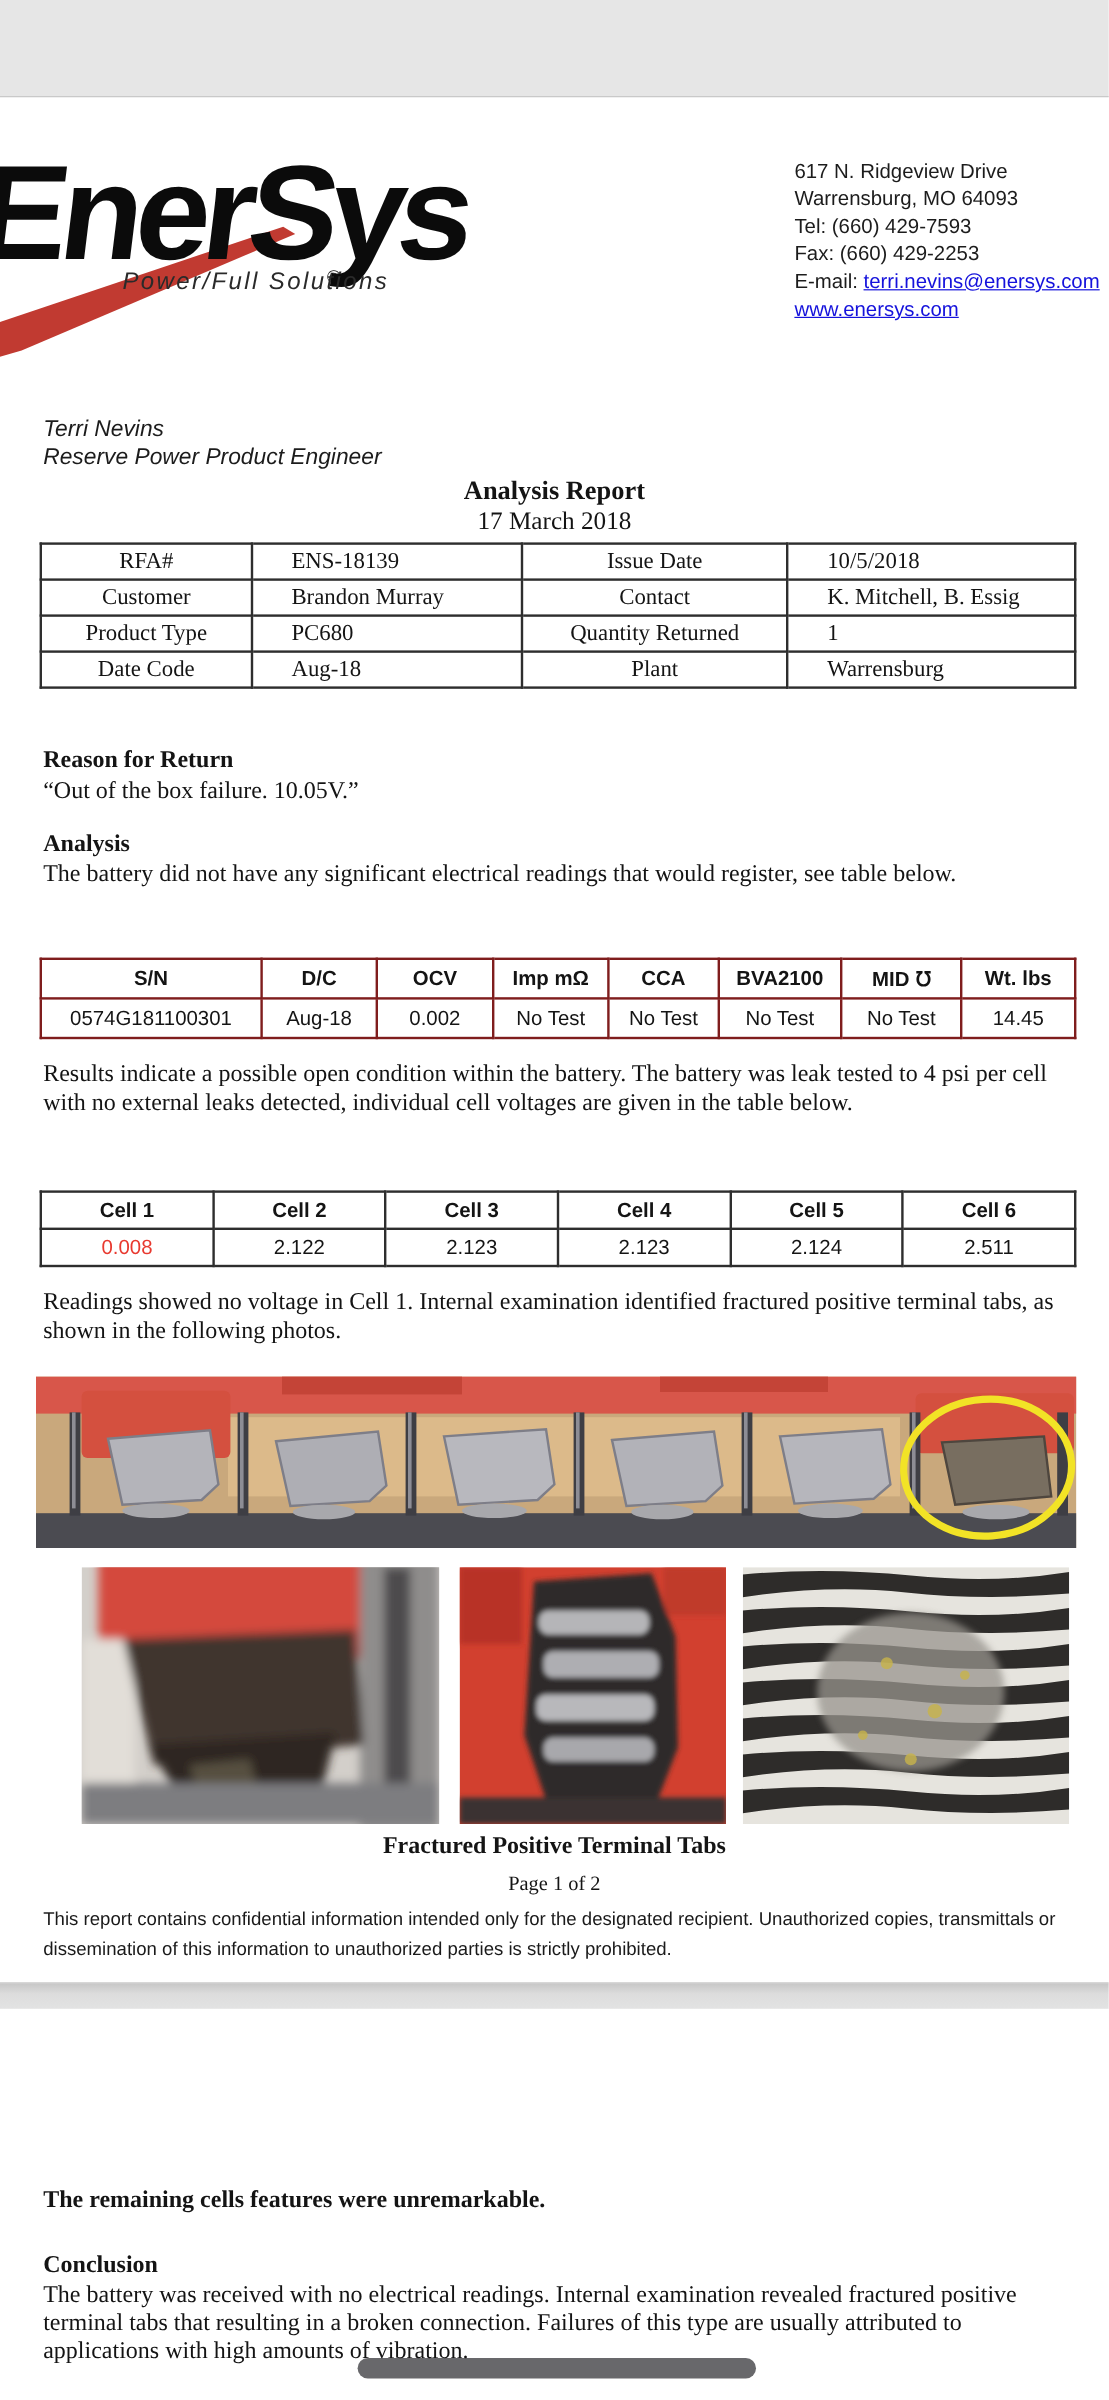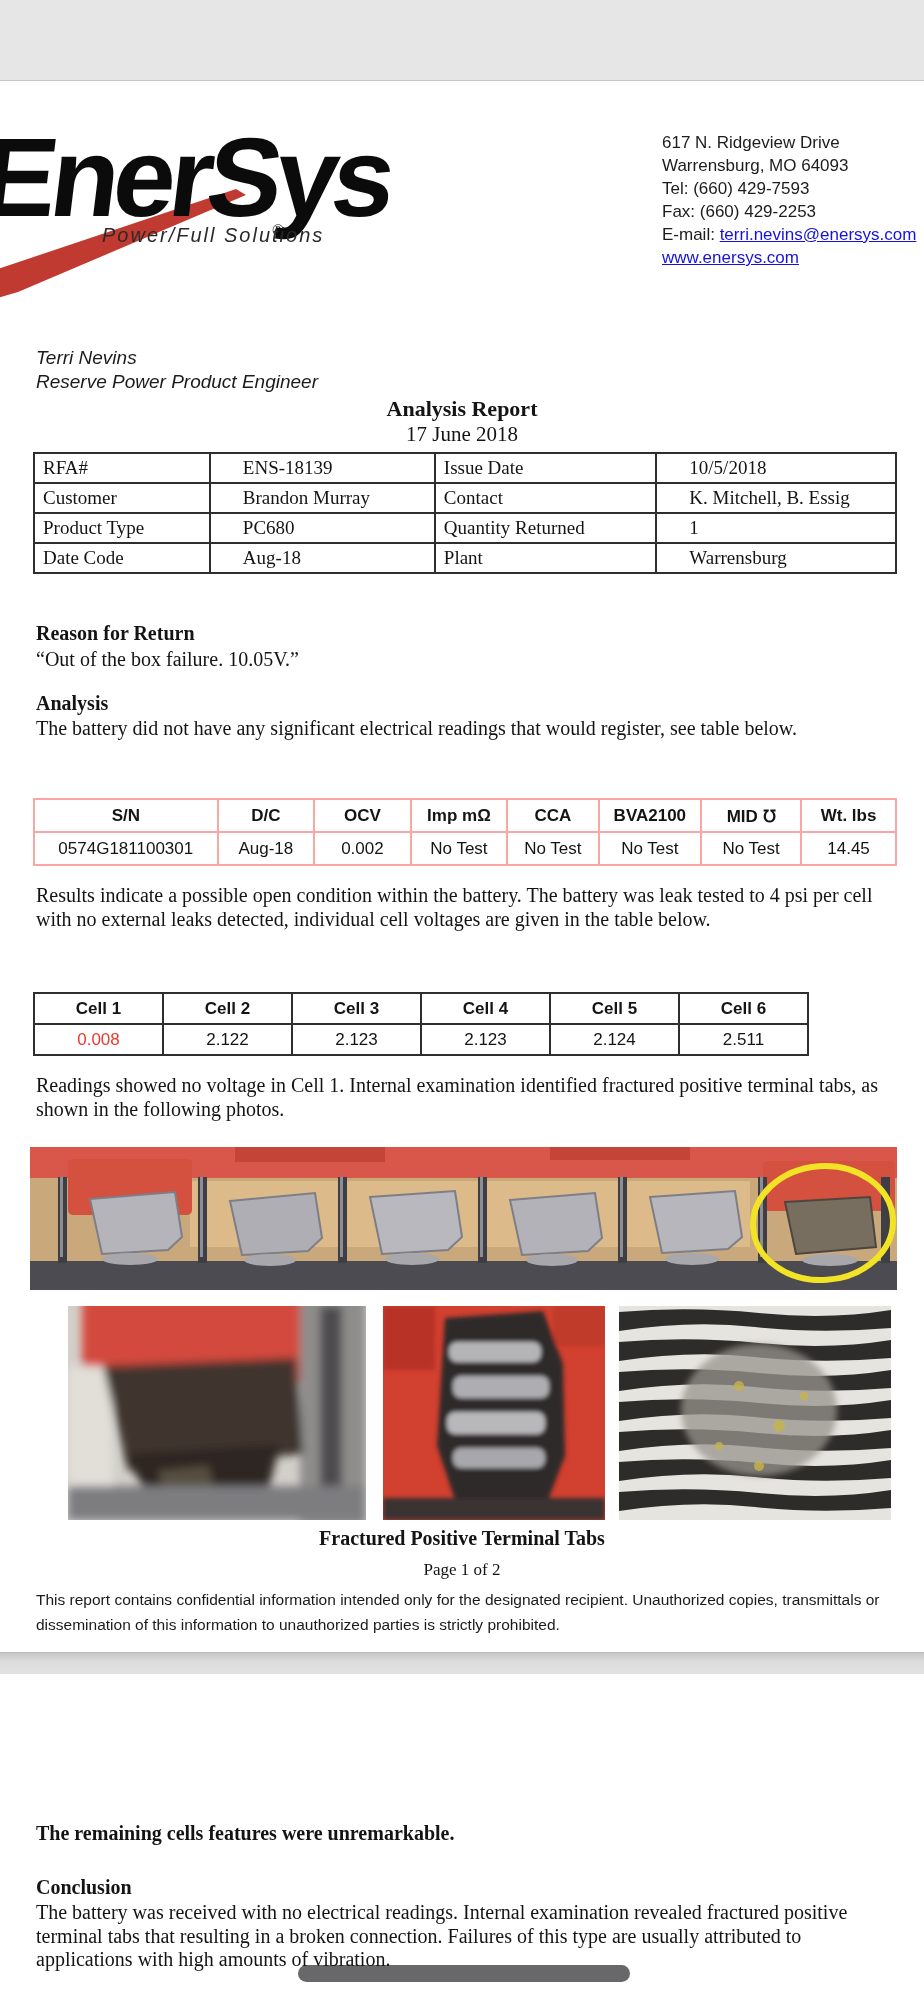--- a/index.html
+++ b/index.html
@@ -20,31 +20,31 @@
 
   .author{left:36px;top:346px;font-style:italic;font-size:19px;line-height:24px;color:#1c1c1c;font-family:"Liberation Sans", sans-serif;}
 
   .rpt-title{left:0;top:396px;width:924px;text-align:center;font-weight:bold;font-size:22px;}
   .rpt-date{left:0;top:422px;width:924px;text-align:center;font-size:21px;}
 
   
   table{border-collapse:collapse;table-layout:fixed;}
   .info-table{left:33px;top:452px;width:864px;font-size:19px;}
   .info-table td{border:2px solid #2e2e2e;height:28px;padding:0 8px;overflow:hidden;white-space:nowrap;}
-  .info-table td.lbl{text-align:left;}
+  .info-table td.lbl{text-align:center;}
   .info-table td.val{text-align:left;padding-left:32px;}
 
   .h-bold{font-weight:bold;font-size:20px;}
   .body-text{font-size:20px;line-height:23.5px;}
 
   .elec-table{left:33px;top:798px;width:864px;font-family:"Liberation Sans", sans-serif;font-size:17px;}
-  .elec-table td,.elec-table th{border:2px solid #fca5a5;height:31px;text-align:center;padding:0 2px;overflow:hidden;white-space:nowrap;}
+  .elec-table td,.elec-table th{border:2px solid #7f1d1d;height:31px;text-align:center;padding:0 2px;overflow:hidden;white-space:nowrap;}
   .elec-table th{font-weight:bold;}
 
-  .cell-table{left:33px;top:992px;width:776px;font-family:"Liberation Sans", sans-serif;font-size:17px;padding-left:11px;}
+  .cell-table{left:33px;top:992px;width:864px;font-family:"Liberation Sans", sans-serif;font-size:17px;padding-left:11px;}
   .cell-table td,.cell-table th{border:2px solid #2e2e2e;height:27px;text-align:center;overflow:hidden;white-space:nowrap;}
   .cell-table th{font-weight:bold;}
   .red-val{color:#e8392f;}
 
   .caption{left:0;top:1527px;width:924px;text-align:center;font-weight:bold;font-size:20px;}
   .page-ind{left:0;top:1560px;width:924px;text-align:center;font-size:17px;}
   .confidential{left:36px;top:1588px;width:858px;font-size:15.5px;line-height:24.5px;color:#1a1a1a;font-family:"Liberation Sans", sans-serif;}
 
   .page-sep{left:0;top:1652px;width:924px;height:21px;
     background:linear-gradient(180deg,#c7c7c7 0%,#dcdcdc 40%,#e3e3e3 100%);
@@ -81,21 +81,21 @@
     <div><span>E-mail: </span><a>terri.nevins@enersys.com</a></div>
     <div><a>www.enersys.com</a></div>
   </div>
 
   <div class="abs author">
     <div>Terri Nevins</div>
     <div>Reserve Power Product Engineer</div>
   </div>
 
   <div class="abs rpt-title">Analysis Report</div>
-  <div class="abs rpt-date">17 June 2018</div>
+  <div class="abs rpt-date">17 March 2018</div>
 
   <table class="abs info-table">
     <colgroup>
         <col style="width:20.4%">
         <col style="width:26.1%">
         <col style="width:25.7%">
         <col style="width:27.8%">
       </colgroup>
     <tbody>
         <tr>

